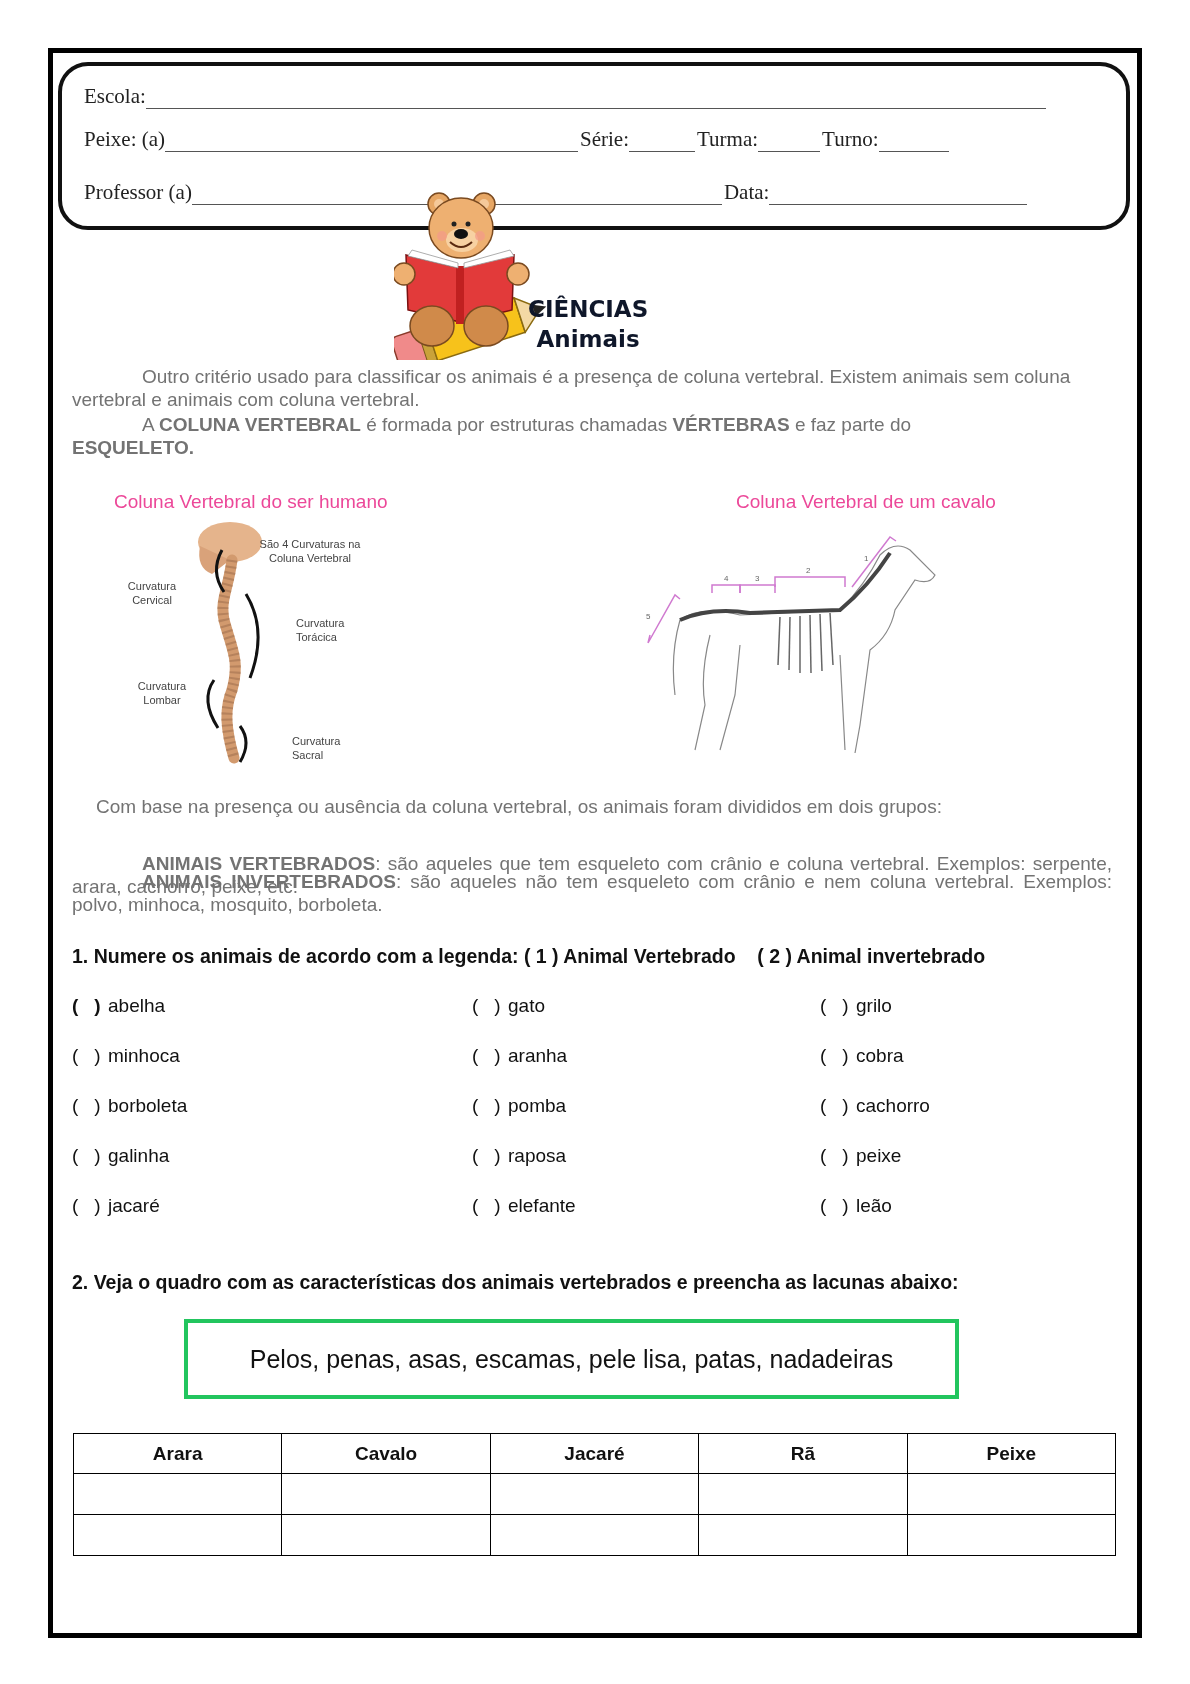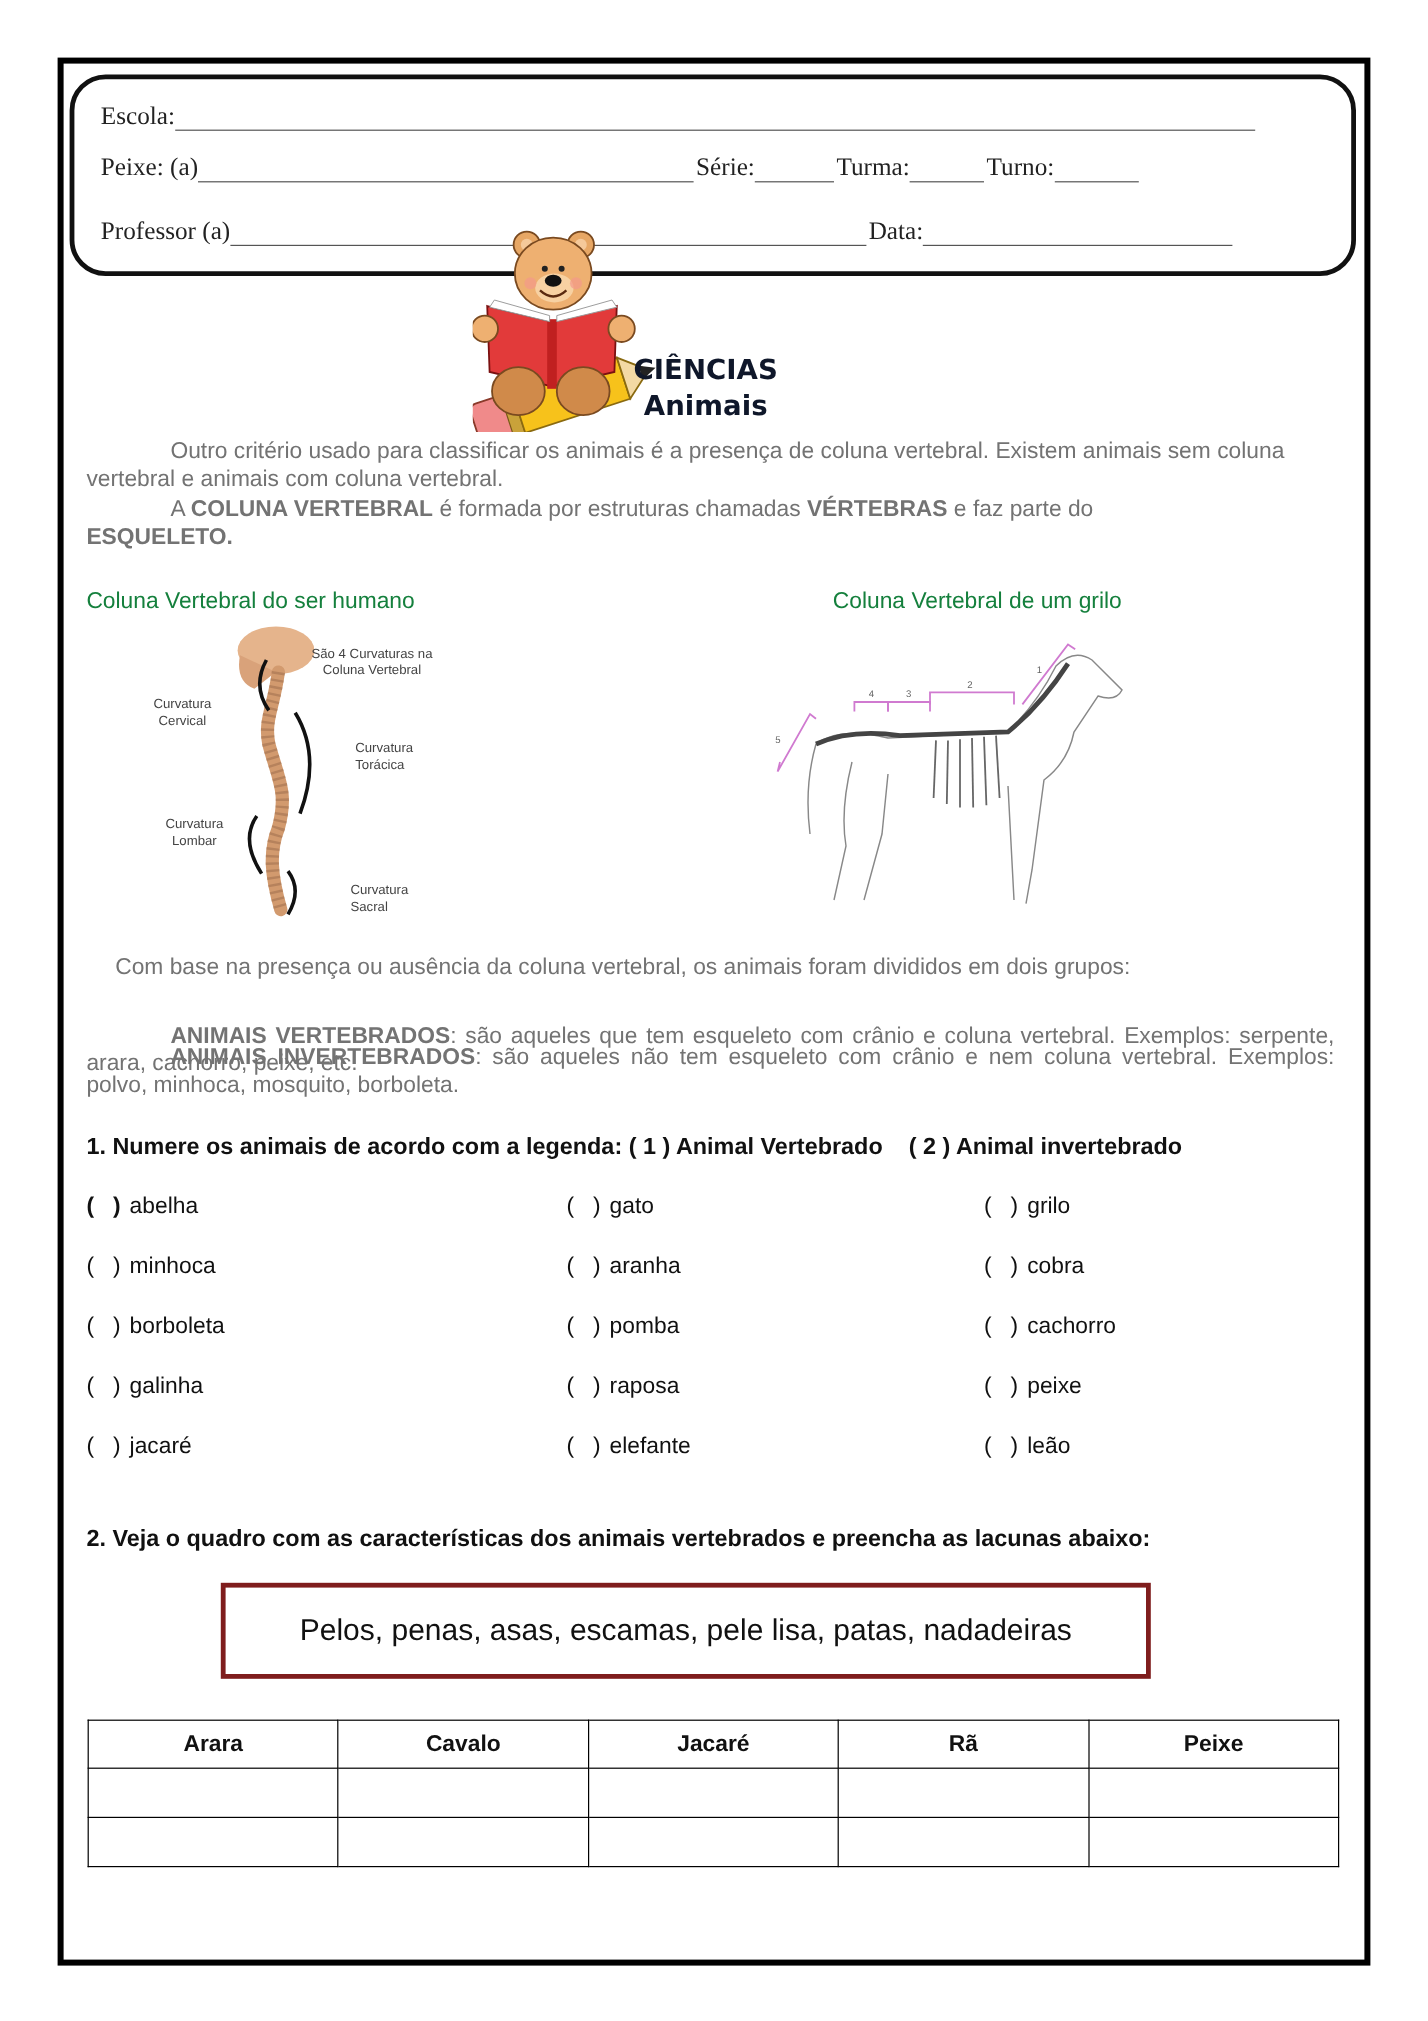--- a/index.html
+++ b/index.html
@@ -29,21 +29,21 @@
     position: absolute; left: 528px; top: 272px; text-align: center;
     font-family: "DejaVu Sans", sans-serif; font-weight: bold; font-size: 23px; line-height: 30px; color: #0f172a; margin-top: 22px;
   }
 
   .body-text { position: absolute; left: 72px; font-size: 19px; line-height: 23px; color: #737373; }
   .para1 { top: 365px; width: 1040px; }
   .para2 { top: 413px; width: 1040px; }
   .indent { display: inline-block; width: 70px; }
   b { font-weight: bold; }
 
-  .fig-caption { position: absolute; top: 491px; font-size: 19px; color: #15803d; }
+  .fig-caption { position: absolute; top: 491px; font-size: 19px; color: #ec4899; margin-left: 42px; }
   .cap-left { left: 72px; }
   .cap-right { left: 694px; }
 
   .fig-human { position: absolute; left: 100px; top: 520px; width: 300px; height: 250px; }
   .fig-horse { position: absolute; left: 640px; top: 525px; width: 320px; height: 240px; }
 
   .para3 { top: 795px; width: 1040px; }
   .para4 { top: 820px; width: 1040px; text-align: justify; text-align-last: left; margin-top: 32px; }
   .para5 { top: 870px; width: 1040px; }
 
@@ -54,21 +54,21 @@
   .choice-grid { position: absolute; left: 72px; top: 995px; width: 1030px; }
   .choice-row { position: relative; height: 50px; }
   .choice { position: absolute; top: 0; font-size: 19px; white-space: nowrap; color: #111; }
   .choice .paren { display: inline-block; width: 36px; }
   .c0 { left: 0; }
   .c1 { left: 400px; }
   .c2 { left: 748px; }
 
   .word-box {
     position: absolute; left: 184px; top: 1319px; width: 775px; height: 80px;
-    border: 4px solid #7f1d1d; display: flex; align-items: center; justify-content: center;
+    border: 4px solid #22c55e; display: flex; align-items: center; justify-content: center;
     font-size: 25px; color: #111;
   }
 
   table.fill-table {
     position: absolute; left: 61px; top: 1433px; width: 1043px; border-collapse: collapse; margin-left: 12px;
   }
   table.fill-table th, table.fill-table td { border: 1.5px solid #000; width: 20%; }
   table.fill-table th { height: 40px; font-size: 19px; font-weight: bold; text-align: center; }
   table.fill-table td { height: 41px; }
 </style>
@@ -143,21 +143,21 @@
 </div>
 
 <div class="body-text para1">
   <span class="indent"></span><span>Outro critério usado para classificar os animais é a presença de coluna vertebral. Existem animais sem coluna vertebral e animais com coluna vertebral.</span>
 </div>
 <div class="body-text para2">
   <span class="indent"></span><span>A </span><b>COLUNA VERTEBRAL</b><span> é formada por estruturas chamadas </span><b>VÉRTEBRAS</b><span> e faz parte do </span><br><b>ESQUELETO.</b>
 </div>
 
 <div class="fig-caption cap-left">Coluna Vertebral do ser humano</div>
-<div class="fig-caption cap-right">Coluna Vertebral de um grilo</div>
+<div class="fig-caption cap-right">Coluna Vertebral de um cavalo</div>
 
 <svg class="fig-human" viewBox="0 0 300 250" font-family="Liberation Sans, sans-serif" font-size="11" fill="#444">
 
   <ellipse cx="130" cy="22" rx="32" ry="20" fill="#e5b48c"></ellipse>
   <path d="M100,26 Q96,48 112,54 L130,40 Z" fill="#d9a27a"></path>
 
   <path d="M132,40 C128,70 120,80 124,100 C132,130 140,140 132,170 C124,190 126,210 134,238" fill="none" stroke="#d29a6e" stroke-width="11" stroke-linecap="round"></path>
   <path d="M132,40 C128,70 120,80 124,100 C132,130 140,140 132,170 C124,190 126,210 134,238" fill="none" stroke="#9a6a4a" stroke-width="11" stroke-dasharray="2 4" opacity="0.5"></path>
 
   <path d="M122,30 Q110,52 124,72" fill="none" stroke="#111" stroke-width="3"></path>

